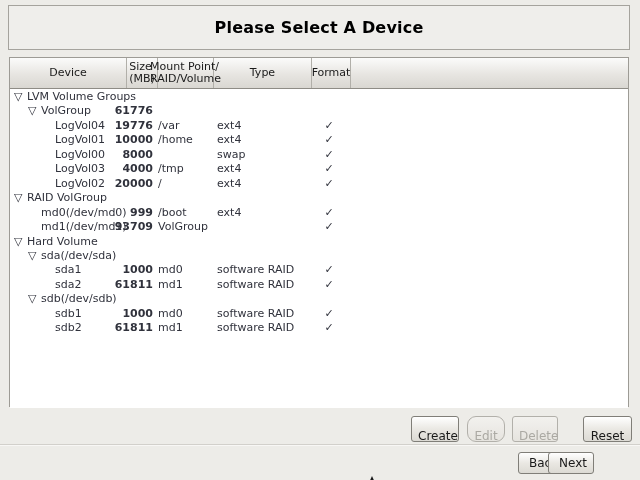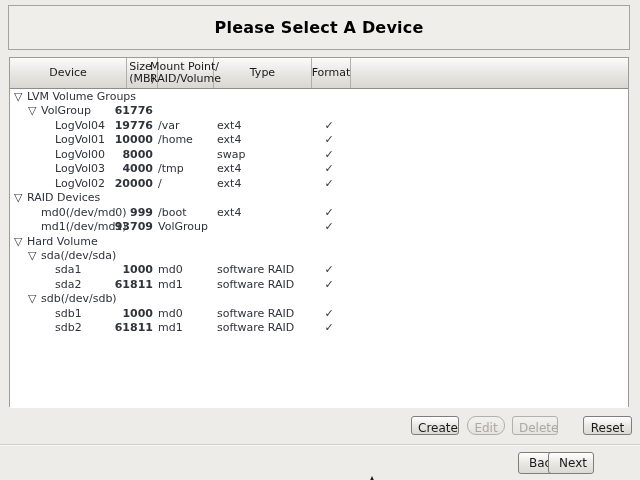--- a/index.html
+++ b/index.html
@@ -28,21 +28,21 @@
   .trow span{position:absolute;top:0;font-size:11px;line-height:15px;color:#30323C;white-space:nowrap;}
   .expander{font-size:8px;color:#56564E;line-height:15px;}
   .devpath{font-size:9px;color:#B5B4B0;}
   .dsize{left:96px;width:47px;text-align:right;font-weight:bold;}
   .dmount{left:148px;}
   .dtype{left:207px;}
   .dcheck{left:305px;width:28px;text-align:center;font-size:13px;color:#2B2F52;font-style:italic;}
 
   
   .btn{position:absolute;box-sizing:border-box;height:19px;font-family:inherit;
-    font-size:12px;padding:4px 6px;border-radius:3px;color:#1A1A1A;
+    font-size:12px;padding:12px 6px;border-radius:3px;color:#1A1A1A;
     border:1px solid #807E78;
     background:linear-gradient(to bottom,#FFFFFF 0%,#EAE8E3 50%,#DCDAD4 100%);}
   .btn.disabled{color:#ABA9A3;border-color:#B2B0AA;
     background:linear-gradient(to bottom,#F2F1EE 0%,#E6E4DF 100%);}
   #btn-create{left:411px;top:416px;width:48px;}
   #btn-edit{left:467px;top:416px;width:38px;border-radius:9px;}
   #btn-delete{left:512px;top:416px;width:46px;}
   #btn-reset{left:583px;top:416px;width:49px;}
 
   .separator{position:absolute;left:0;top:444px;width:640px;height:1px;
@@ -117,21 +117,21 @@
         </div>
         <div class="trow" style="top: 86.7px;">
           <span class="dname" style="left:45px">LogVol02</span>
           <span class="dsize">20000</span>
           <span class="dmount">/</span>
           <span class="dtype">ext4</span>
           <span class="dcheck">✓</span>
         </div>
         <div class="trow" style="top: 101.15px;">
           <span class="expander" style="left:4px">▽</span>
-          <span class="dname" style="left:17px">RAID Devices</span>
+          <span class="dname" style="left:17px">RAID VolGroup</span>
         </div>
         <div class="trow" style="top: 115.6px;">
           <span class="dname" style="left:31px">md0 <span class="devpath">(/dev/md0)</span></span>
           <span class="dsize">999</span>
           <span class="dmount">/boot</span>
           <span class="dtype">ext4</span>
           <span class="dcheck">✓</span>
         </div>
         <div class="trow" style="top: 130.05px;">
           <span class="dname" style="left:31px">md1 <span class="devpath">(/dev/md1)</span></span>

